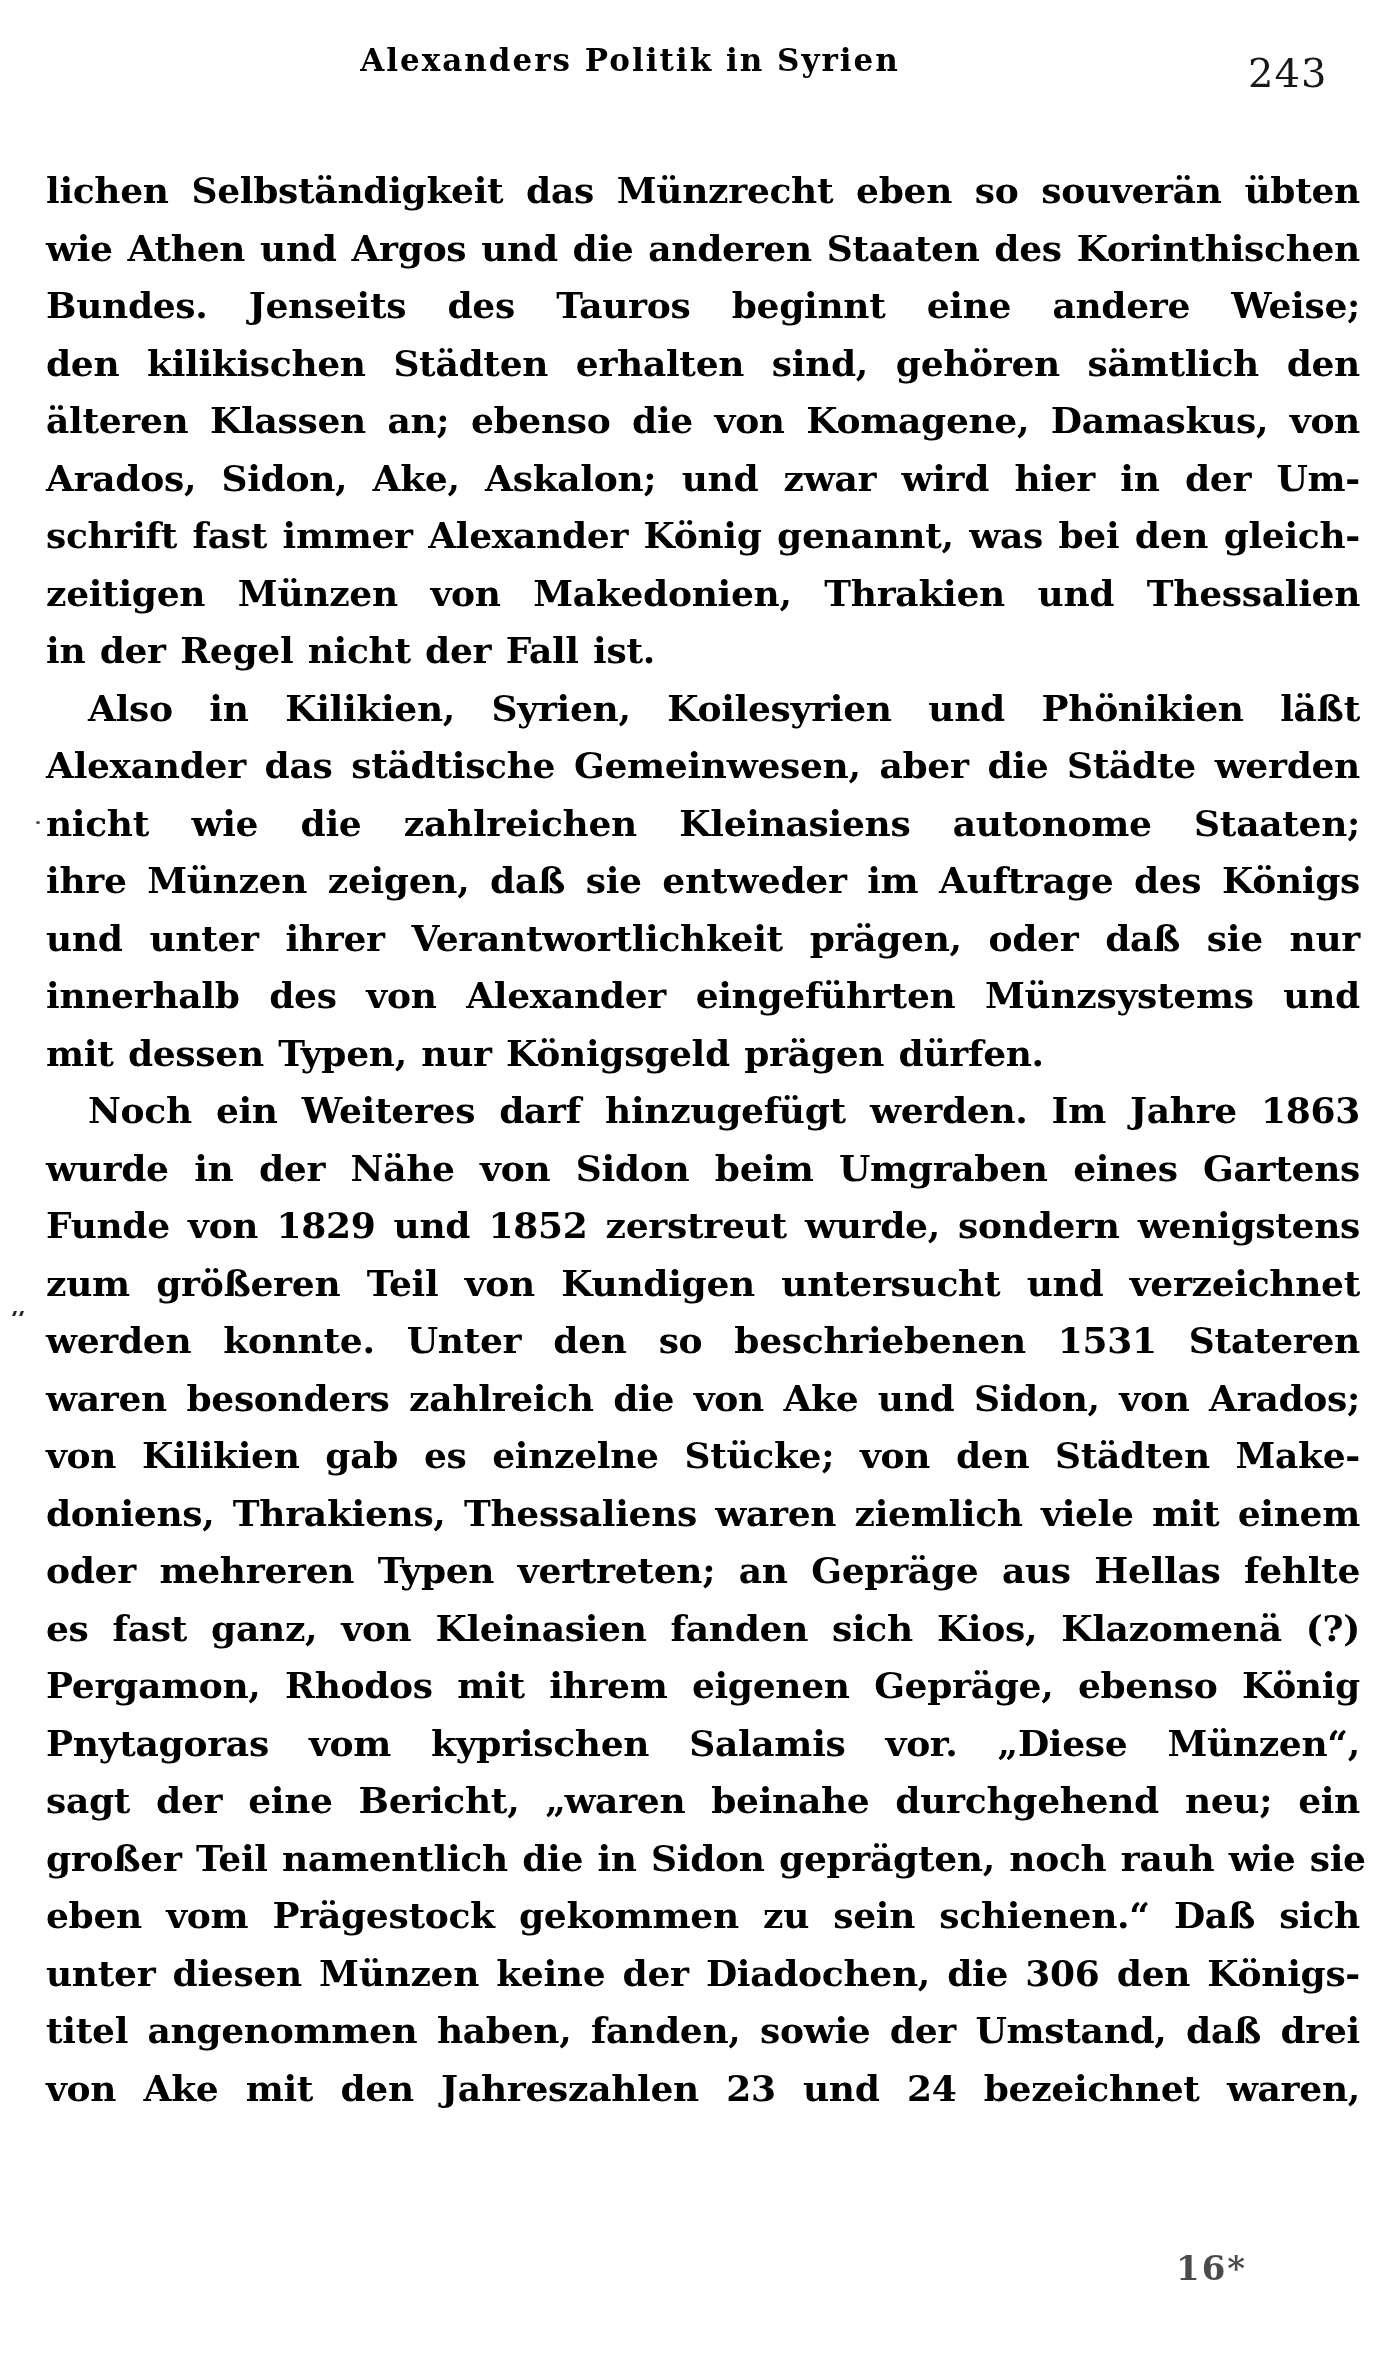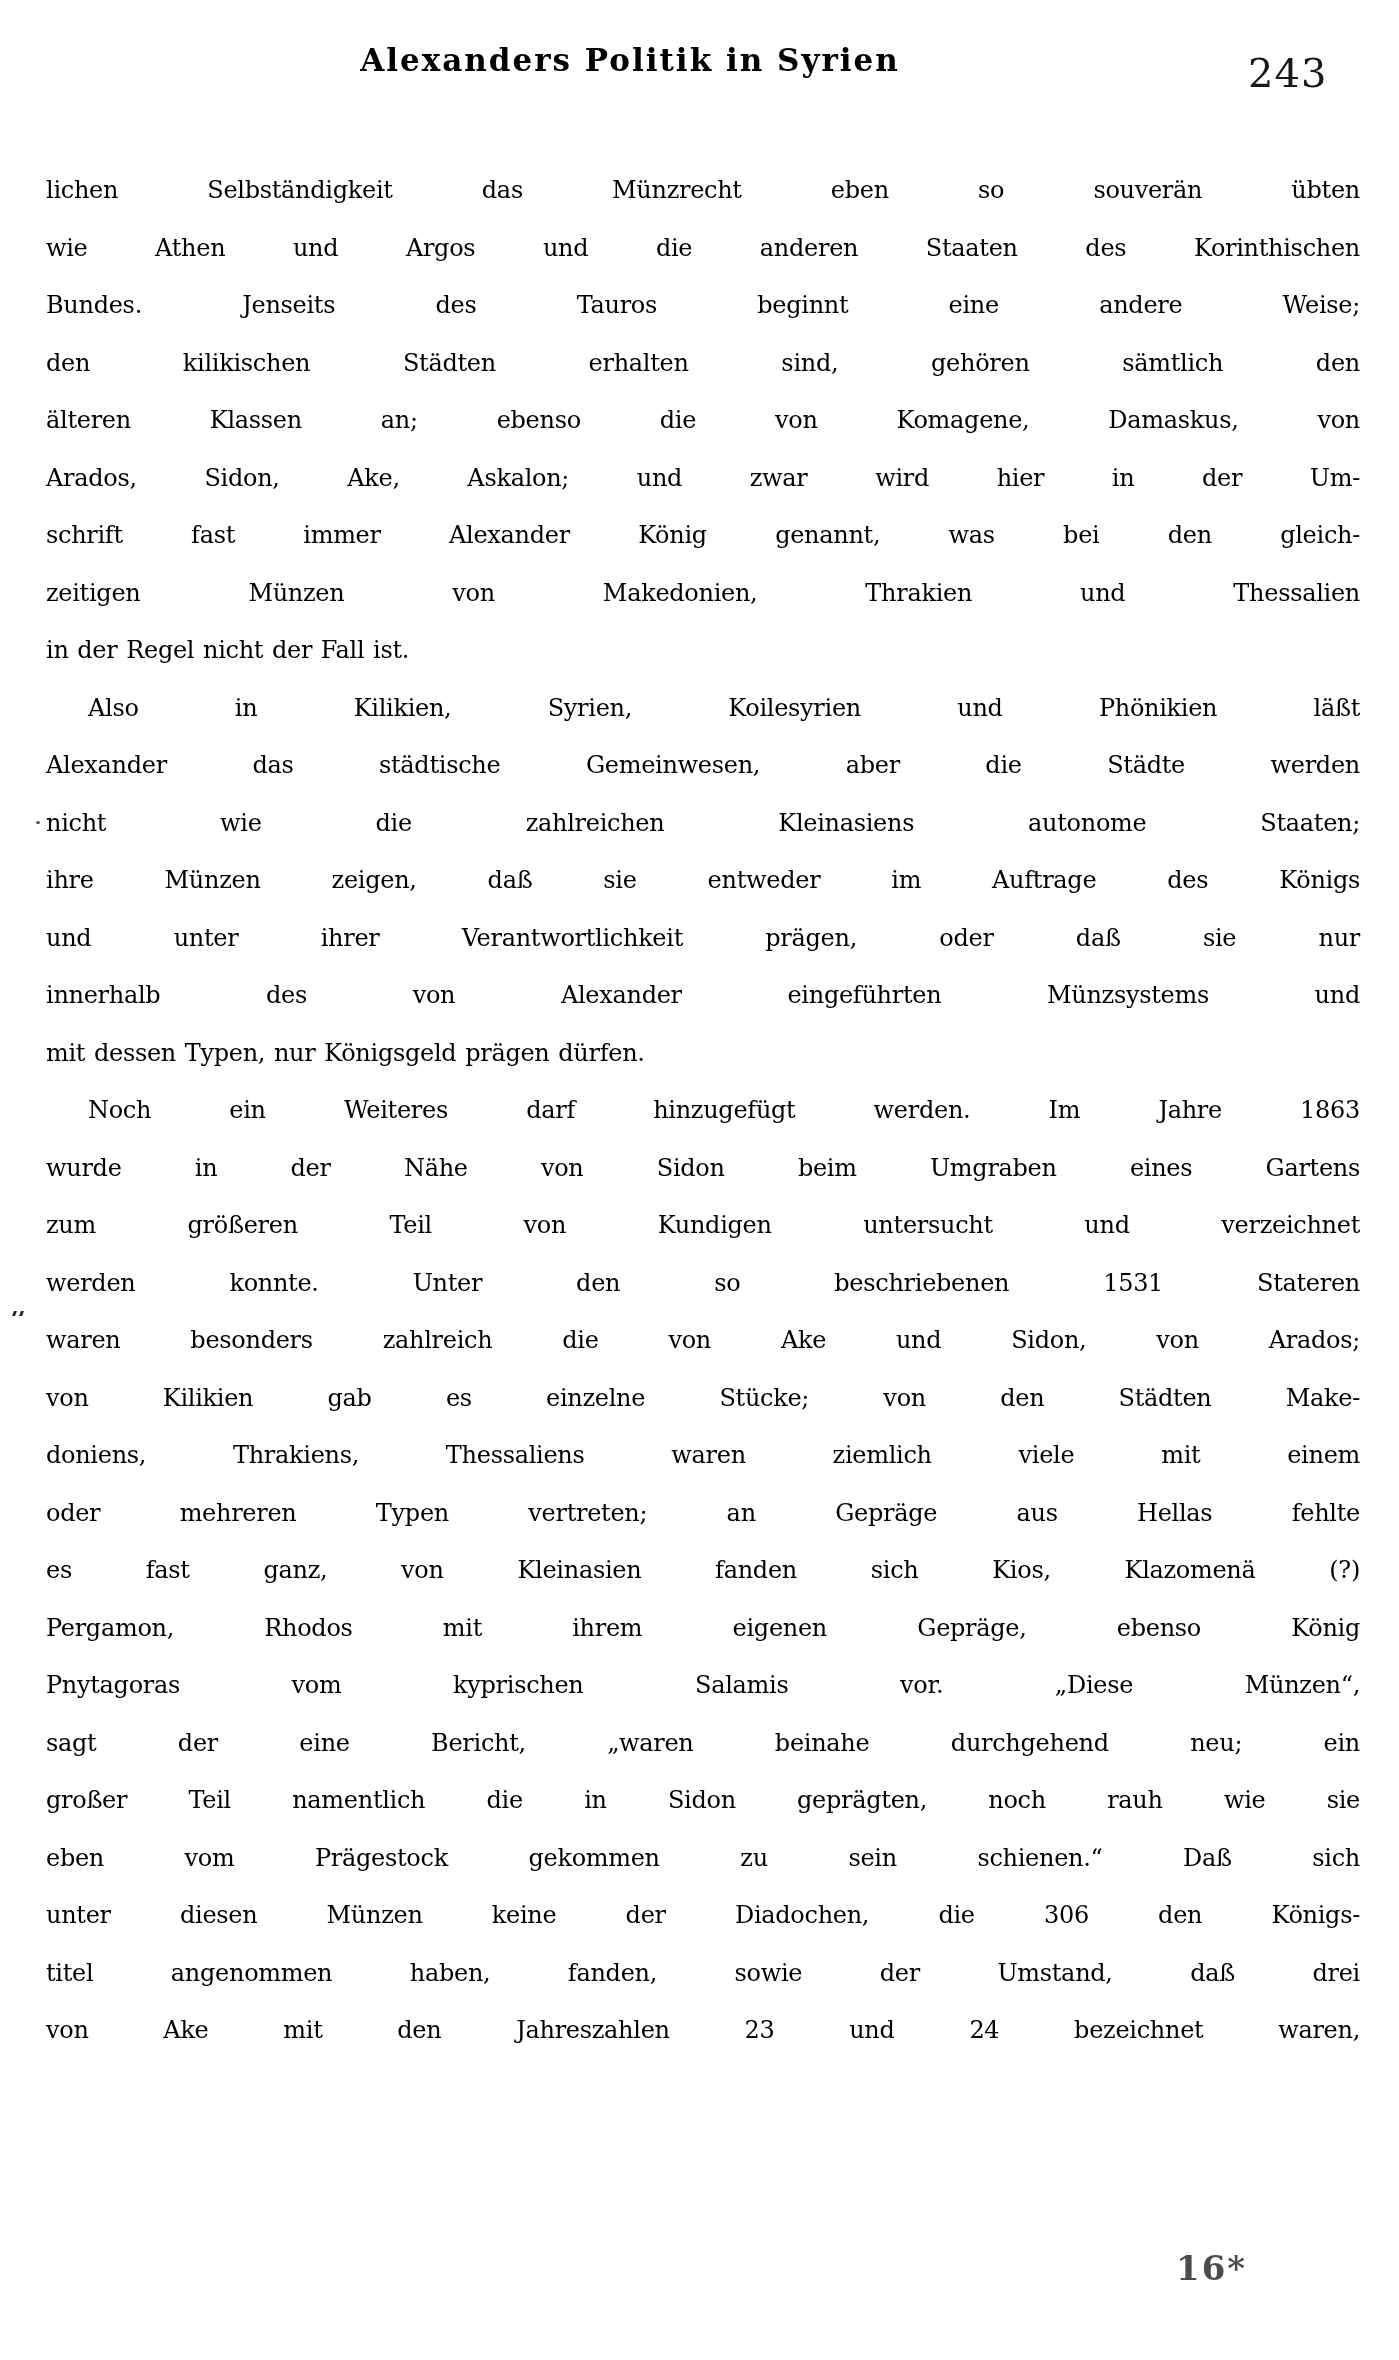--- a/index.html
+++ b/index.html
@@ -31,22 +31,22 @@
     font-size: 40px;
     font-weight: 400;
     opacity: 0.9;
     letter-spacing: 1px;
   }
   .text-block {
     position: absolute;
     top: 162px;
     left: 46px;
     width: 1314px;
-    font-size: 24px;
-    font-weight: 400;
+    font-size: 36px;
+    font-weight: 700;
     line-height: 57.5px;
     letter-spacing: -0.3px;
     word-spacing: 0.06em;
   }
   .line {
     height: 57.5px;
     text-align: justify;
     text-align-last: justify;
     white-space: nowrap;
   }
@@ -111,20 +111,21 @@
       <div class="line">nicht wie die zahlreichen Kleinasiens autonome Staaten;</div>
       <div class="line">ihre Münzen zeigen, daß sie entweder im Auftrage des Königs</div>
       <div class="line">und unter ihrer Verantwortlichkeit prägen, oder daß sie nur</div>
       <div class="line">innerhalb des von Alexander eingeführten Münzsystems und</div>
       <div class="line para-end">mit dessen Typen, nur Königsgeld prägen dürfen.</div>
     </div>
 
     <div>
       <div class="line indent">Noch ein Weiteres darf hinzugefügt werden. Im Jahre 1863</div>
       <div class="line">wurde in der Nähe von Sidon beim Umgraben eines Gartens</div>
+      <div class="line">Funde von 1829 und 1852 zerstreut wurde, sondern wenigstens</div>
       <div class="line">zum größeren Teil von Kundigen untersucht und verzeichnet</div>
       <div class="line">werden konnte. Unter den so beschriebenen 1531 Stateren</div>
       <div class="line">waren besonders zahlreich die von Ake und Sidon, von Arados;</div>
       <div class="line">von Kilikien gab es einzelne Stücke; von den Städten Make-</div>
       <div class="line">doniens, Thrakiens, Thessaliens waren ziemlich viele mit einem</div>
       <div class="line">oder mehreren Typen vertreten; an Gepräge aus Hellas fehlte</div>
       <div class="line">es fast ganz, von Kleinasien fanden sich Kios, Klazomenä (?)</div>
       <div class="line">Pergamon, Rhodos mit ihrem eigenen Gepräge, ebenso König</div>
       <div class="line">Pnytagoras vom kyprischen Salamis vor. „Diese Münzen“,</div>
       <div class="line">sagt der eine Bericht, „waren beinahe durchgehend neu; ein</div>

